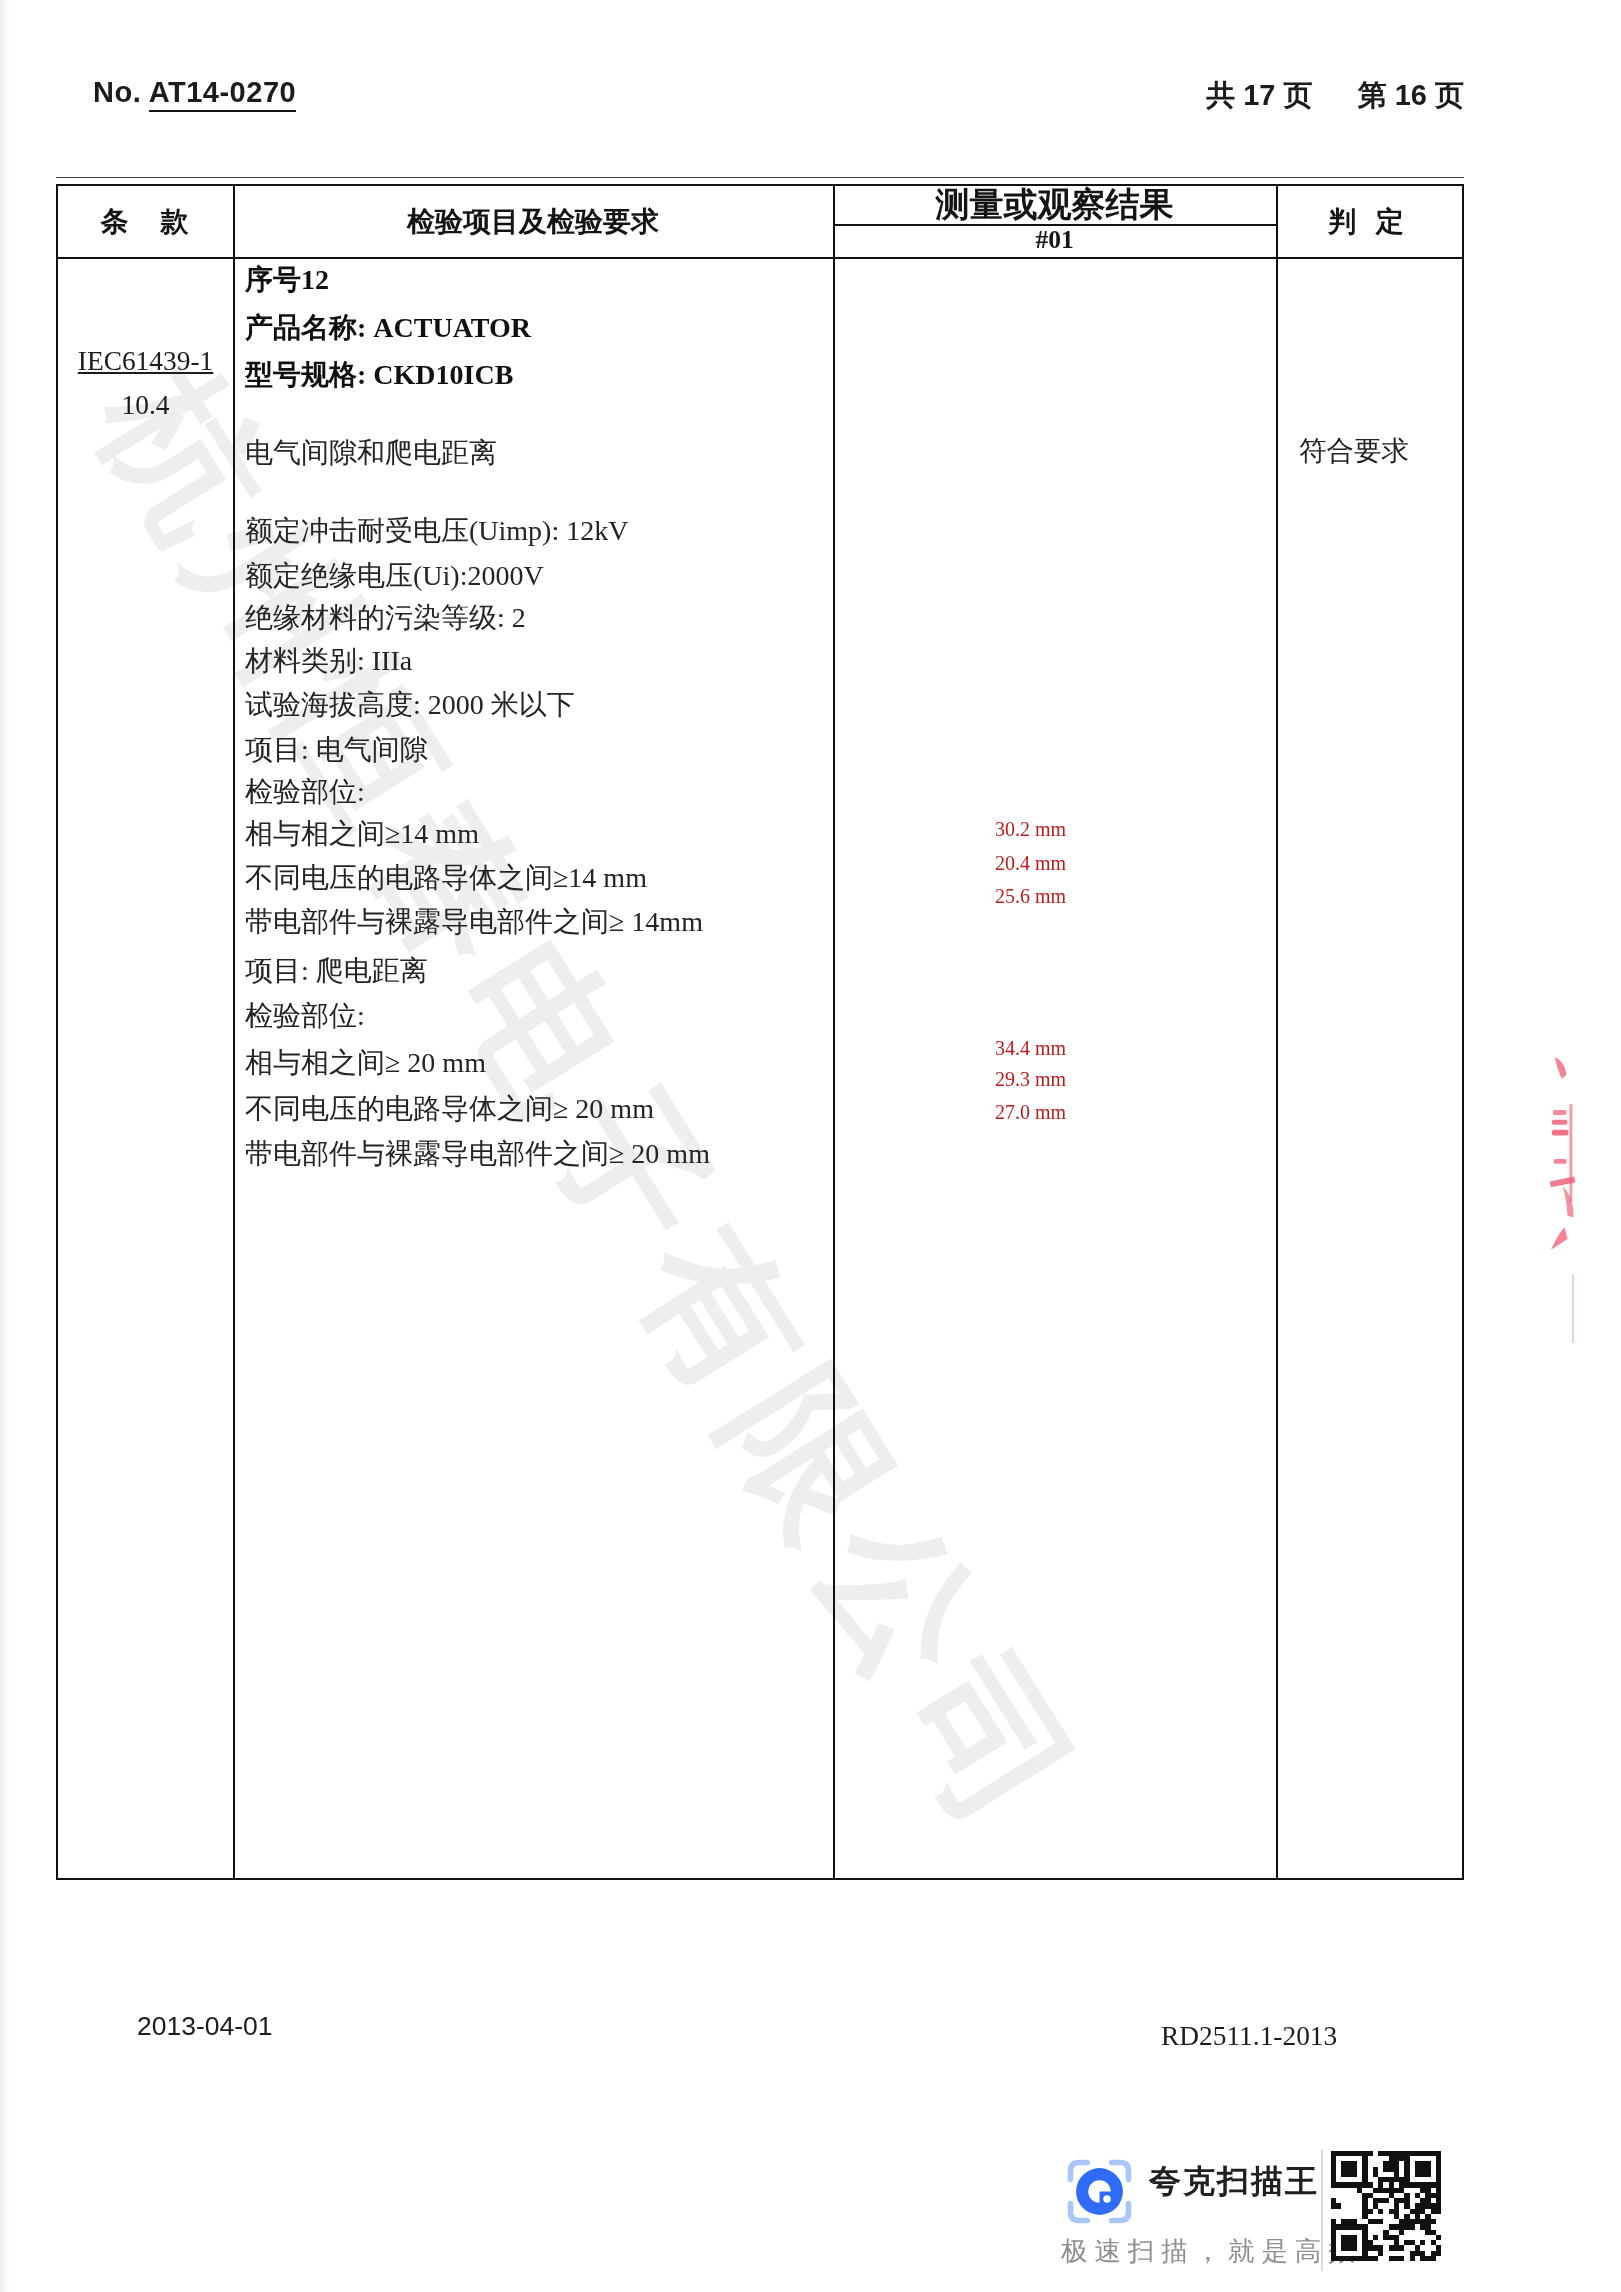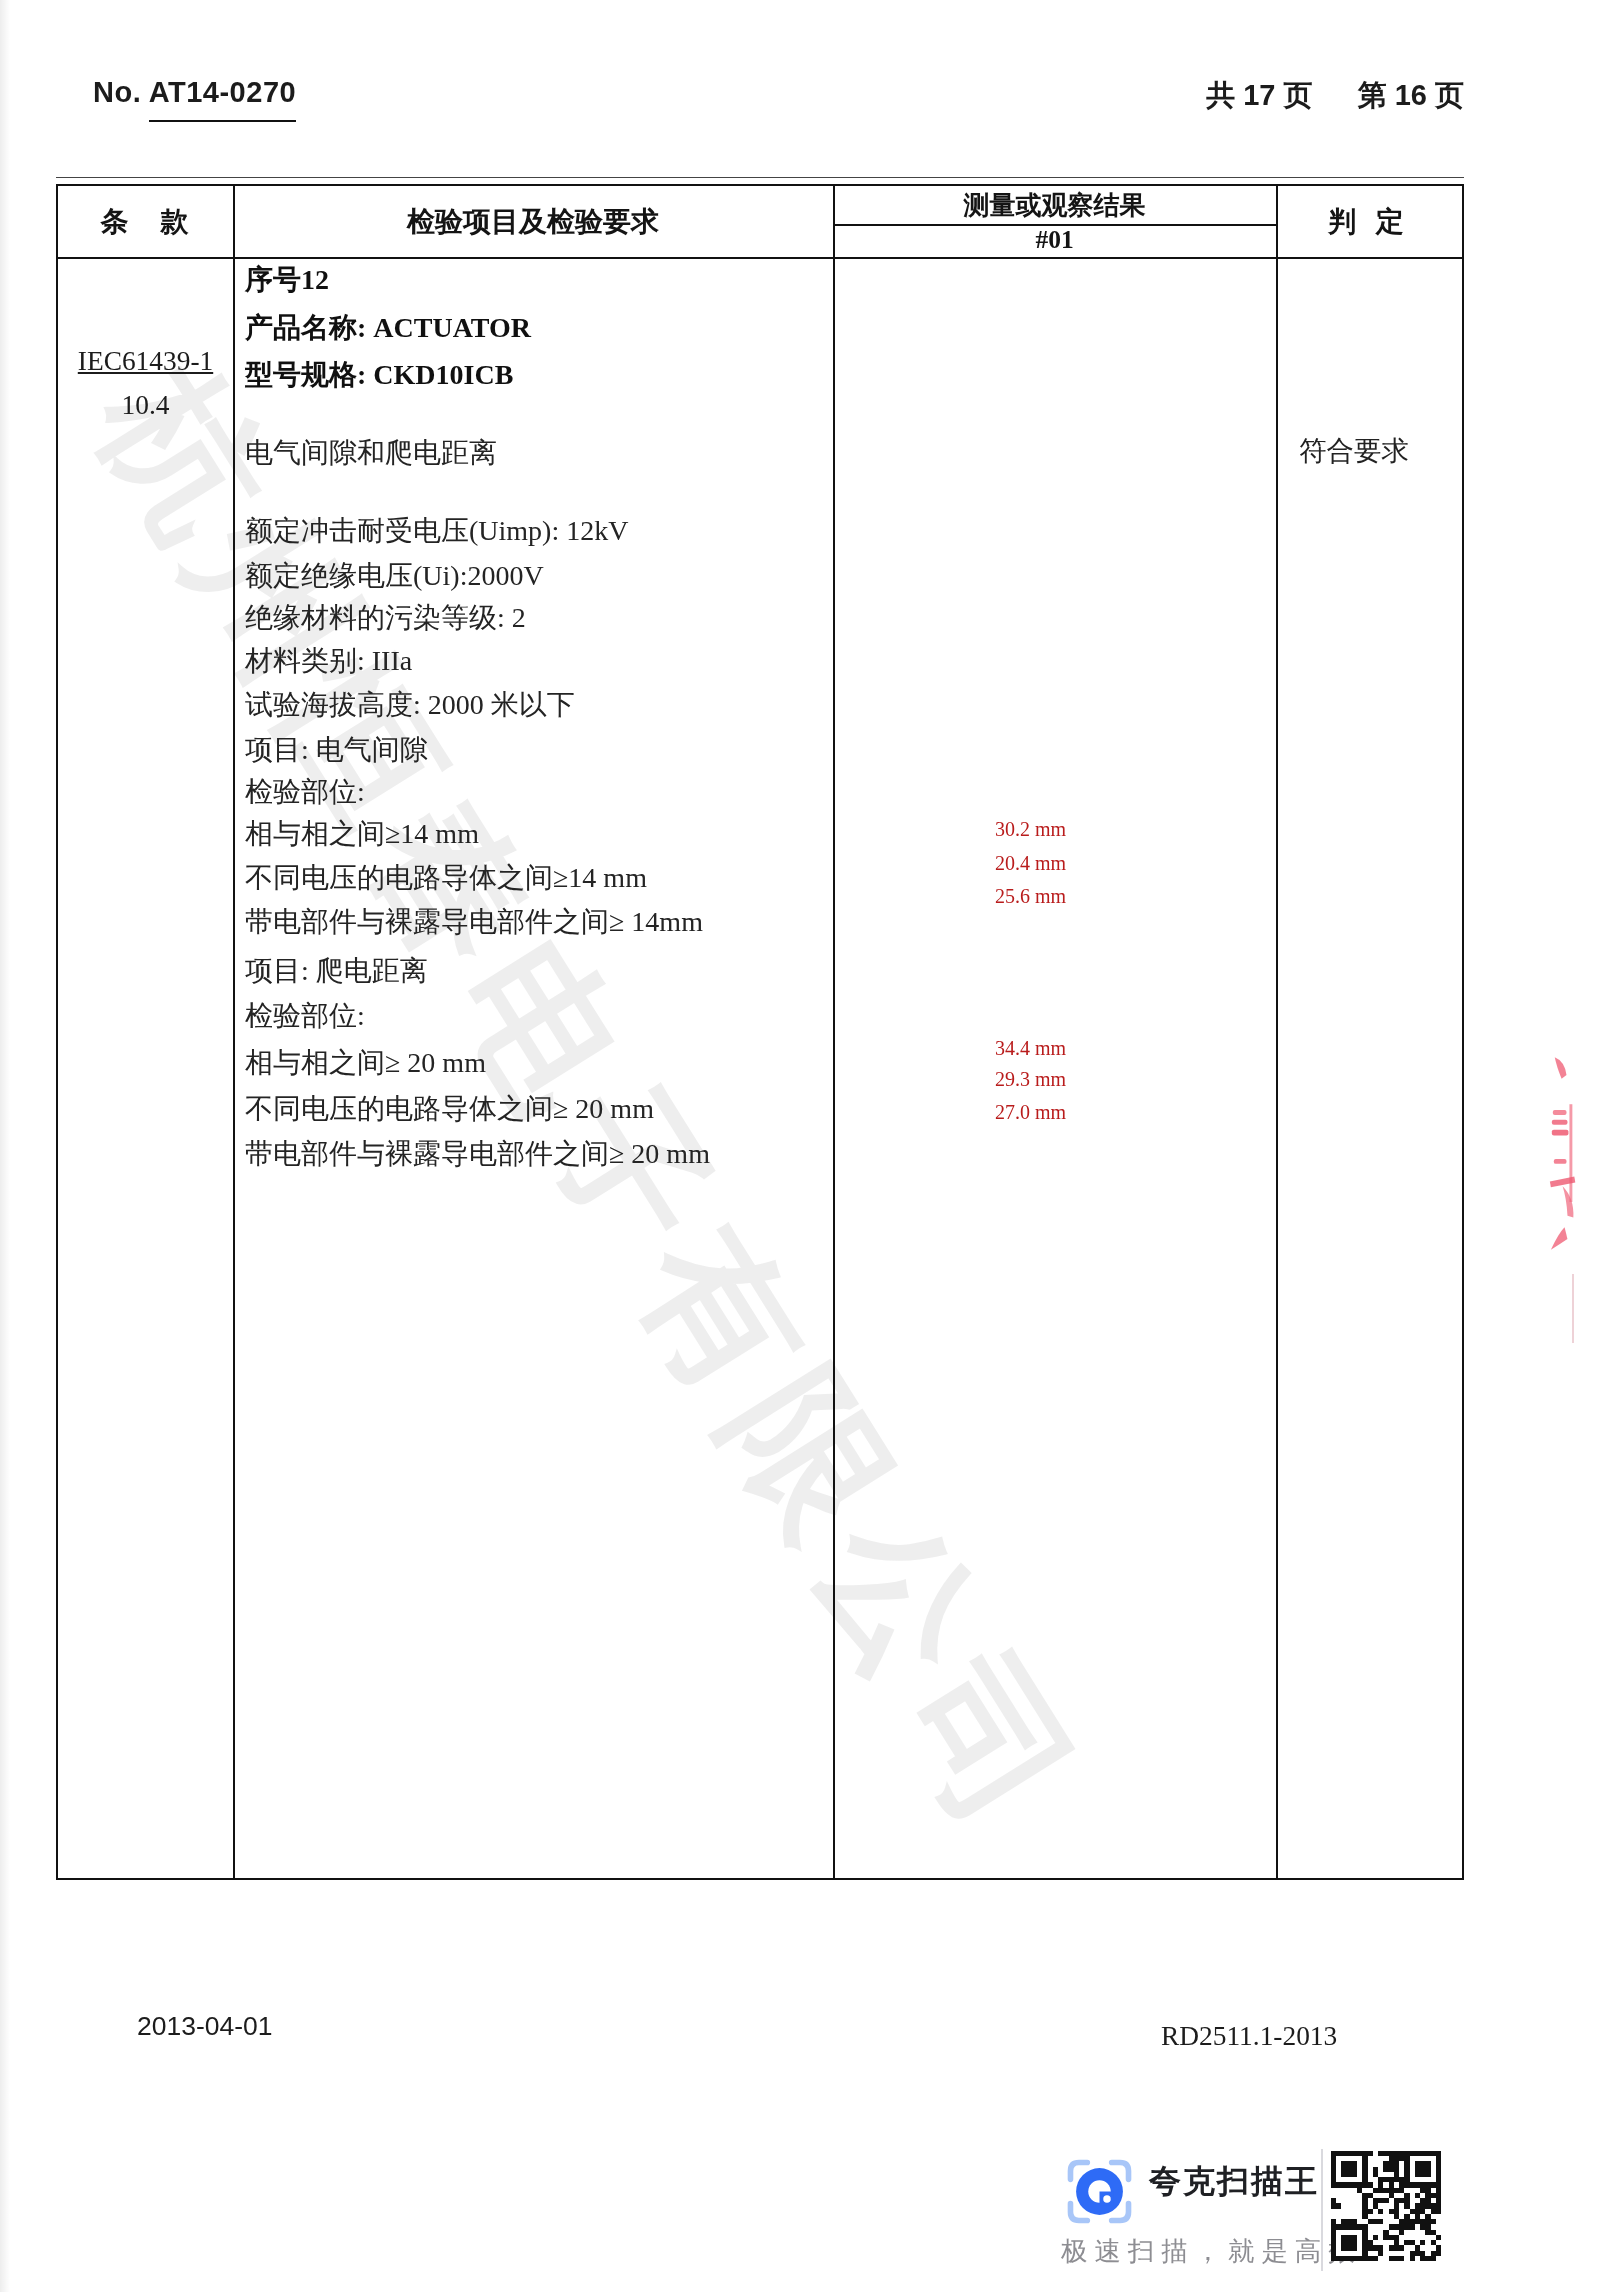--- a/index.html
+++ b/index.html
@@ -11,21 +11,21 @@
     overflow:hidden;
     font-family:"Liberation Serif","DejaVu Serif",serif;
     color:#1c1c1c;
   }
   
   .edge-shade{position:absolute;left:0;top:0;bottom:0;width:9.8px;
     background:linear-gradient(to right,rgba(0,0,0,.07),rgba(0,0,0,0));}
   
   .doc-no{position:absolute;left:93px;top:76px;font-family:"Liberation Sans","DejaVu Sans",sans-serif;
     font-weight:bold;font-size:29px;letter-spacing:0.5px;}
-  .doc-no .num{border-bottom:2.9px solid #111;padding-bottom:12px;}
+  .doc-no .num{border-bottom:2.9px solid #111;padding-bottom:2px;}
   .page-count{position:absolute;right:157px;top:76px;font-family:"Liberation Sans","DejaVu Sans",sans-serif;
     font-weight:bold;font-size:29px;}
   .page-count span{margin-left:37px;}
   .page-count span:first-child{margin-left:0;}
   
   .watermark{
     position:absolute;left:230px;top:333px;
     font-size:155px;font-weight:bold;white-space:nowrap;
     letter-spacing:13.7px;color:rgba(120,120,120,0.13);
     transform:rotate(58deg);transform-origin:0 0;
@@ -37,21 +37,21 @@
     border:2.9px solid #111;box-sizing:border-box;z-index:2;}
   .tbl-topline{position:absolute;left:56px;top:177px;width:1408px;height:1px;background:#444;z-index:2;}
   .vline{position:absolute;top:0;bottom:0;width:2px;background:#111;}
   .v1{left:175px;} .v2{left:775px;} .v3{left:1218px;}
   .hline-head{position:absolute;left:0;right:0;top:71px;height:2px;background:#111;}
   .hline-sub{position:absolute;left:775px;width:443px;top:38px;height:2px;background:#111;}
   .cell{position:absolute;display:flex;align-items:center;justify-content:center;
     font-family:"Liberation Sans","DejaVu Sans",sans-serif;font-weight:bold;color:#141414;}
   .h-clause{left:0;width:175px;top:0;height:71px;font-size:28px;letter-spacing:2px;}
   .h-item{left:175px;width:600px;top:0;height:71px;font-size:28px;}
-  .h-resgroup{left:775px;width:443px;top:0;height:38px;font-size:26px;}
+  .h-resgroup{left:775px;width:443px;top:0;height:38px;font-size:34px;}
   .h-ressub{left:775px;width:443px;top:38px;height:32px;font-size:25.5px;font-family:"Liberation Serif",serif;text-align:center;}
   .h-verdict{left:1218px;width:186px;top:0;height:71px;font-size:28px;letter-spacing:5.9px;}
   .clause-std{position:absolute;left:0;width:175px;top:160px;text-align:center;font-size:27.4px;text-decoration:underline;}
   .clause-sec{position:absolute;left:0;width:175px;top:204px;text-align:center;font-size:27.4px;}
   .item-line{position:absolute;left:187px;width:578px;height:41px;line-height:41px;
     font-size:28px;white-space:nowrap;color:#242424;}
   .item-line.bold{font-weight:bold;color:#101010;}
   .res-line{position:absolute;left:937px;width:196px;height:35px;line-height:35px;font-size:20px;color:#b91c1c;}
   .verdict{position:absolute;left:1218px;width:156px;top:247px;text-align:center;font-size:27.4px;color:#222;}
   

